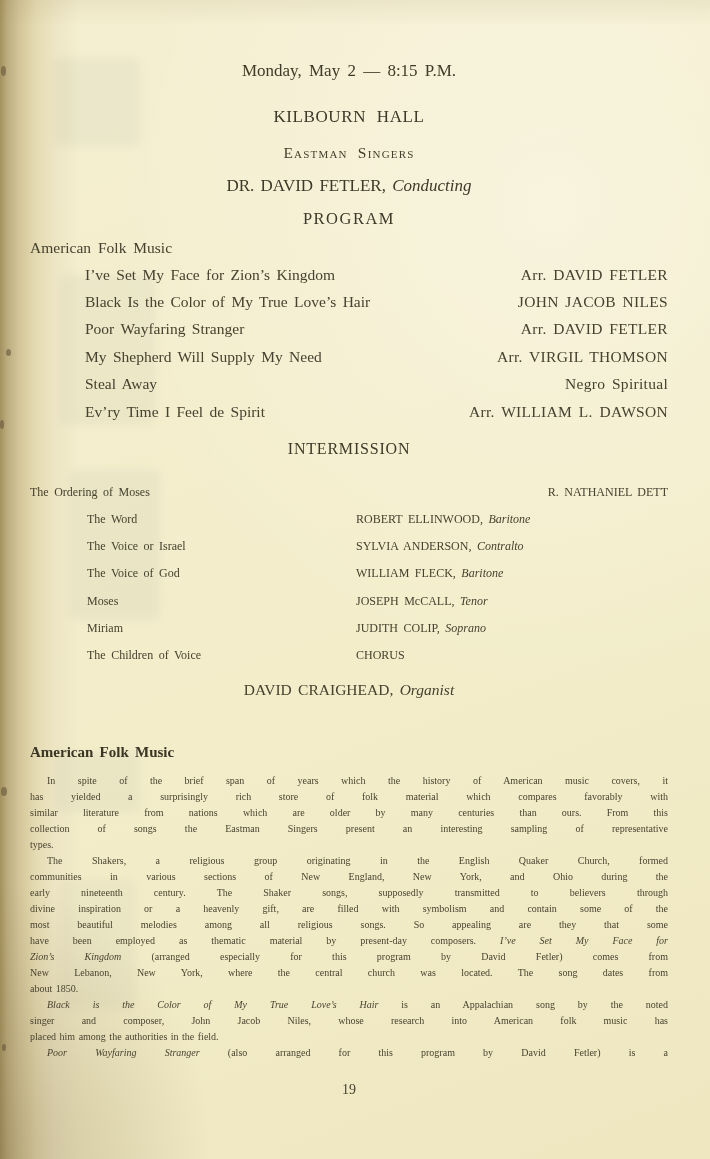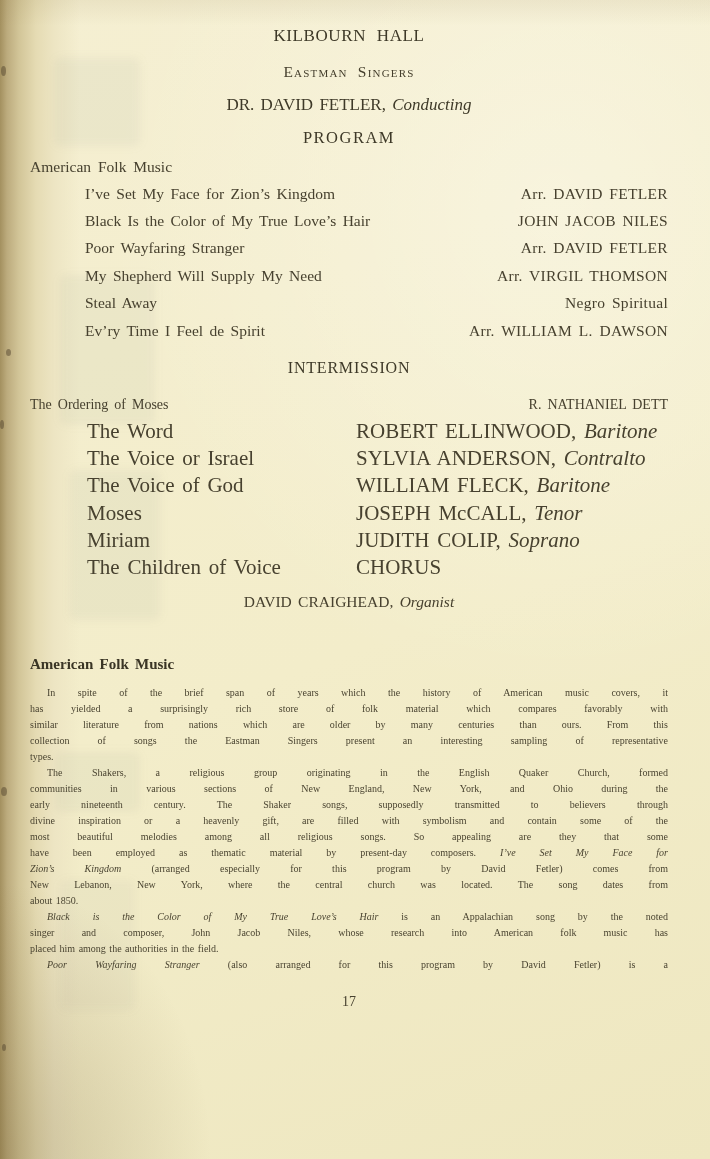--- a/index.html
+++ b/index.html
@@ -31,23 +31,23 @@
   .prog{margin-top:13px;font-size:16.5px;letter-spacing:1.5px;word-spacing:3px;line-height:20px;color:#3e3928;}
 
   .sec1-head{margin-top:9px;font-size:15.5px;word-spacing:3px;line-height:19px;}
   .songs{margin-top:4px;}
   .row{display:flex;justify-content:space-between;align-items:center;}
   .song{height:27.4px;padding-left:55px;font-size:15.5px;word-spacing:2.5px;}
   .scredit{letter-spacing:.3px;}
 
   .inter{margin-top:14px;font-size:16px;letter-spacing:.8px;word-spacing:2px;line-height:20px;color:#3e3928;}
 
-  .work{margin-top:16px;font-size:14px;word-spacing:2.5px;line-height:21px;align-items:center;}
+  .work{margin-top:23px;font-size:12px;word-spacing:2.5px;line-height:21px;align-items:center;}
   .cast{margin-top:2px;}
-  .crow{display:flex;align-items:center;height:27.4px;font-size:21px;word-spacing:2.5px;}
+  .crow{display:flex;align-items:center;height:27.4px;font-size:12px;word-spacing:2.5px;}
   .crole{flex:0 0 326px;box-sizing:border-box;padding-left:57px;}
   .cperf{flex:1;}
   .organist{margin-top:10px;font-size:15.5px;word-spacing:2.5px;line-height:20px;}
 
   .notes-head{margin-top:43px;font-weight:bold;font-size:15px;word-spacing:2.5px;line-height:18px;color:#3a3525;}
   .notes{margin-top:12px;font-size:10px;line-height:16px;word-spacing:1px;color:#4a4431;}
   .line{min-height:16px;}
   .line.jl{text-align:justify;text-align-last:justify;}
   .line.ind{text-indent:17px;}
 
@@ -68,20 +68,21 @@
   <div class="ghost" style="left:60px;top:880px;width:75px;height:130px;background:rgba(110,125,110,0.05);"></div>
 
   <div class="speck" style="left:1px;top:66px;width:5px;height:10px;"></div>
   <div class="speck" style="left:6px;top:349px;width:5px;height:7px;"></div>
   <div class="speck" style="left:0px;top:420px;width:4px;height:9px;"></div>
   <div class="speck" style="left:1px;top:787px;width:6px;height:9px;"></div>
   <div class="speck" style="left:2px;top:1044px;width:4px;height:7px;"></div>
 
   <div class="content">
 
+    <div class="c dt">Monday, May 2 — 8:15 P.M.</div>
     <div class="c venue">KILBOURN HALL</div>
     <div class="c ens">Eastman Singers</div>
     <div class="c cond">
       <span>DR. DAVID FETLER,</span>
       <span class="it">Conducting</span>
     </div>
     <div class="c prog">PROGRAM</div>
 
     <div class="sec1-head">American Folk Music</div>
 
@@ -167,16 +168,16 @@
         <div class="line jl"><span>have been employed as thematic material by present-day composers. </span><span class="it">I’ve Set My Face for</span></div>
         <div class="line jl"><span class="it">Zion’s Kingdom</span><span> (arranged especially for this program by David Fetler) comes from</span></div>
         <div class="line jl"><span>New Lebanon, New York, where the central church was located. The song dates from</span></div>
         <div class="line"><span>about 1850.</span></div>
         <div class="line ind jl"><span class="it">Black is the Color of My True Love’s Hair</span><span> is an Appalachian song by the noted</span></div>
         <div class="line jl"><span>singer and composer, John Jacob Niles, whose research into American folk music has</span></div>
         <div class="line"><span>placed him among the authorities in the field.</span></div>
         <div class="line ind jl"><span class="it">Poor Wayfaring Stranger</span><span> (also arranged for this program by David Fetler) is a</span></div>
       </div>
 
-    <div class="c pageno">17</div>
+    <div class="c pageno">19</div>
 
   </div>
 </div>
 
 </body></html>

